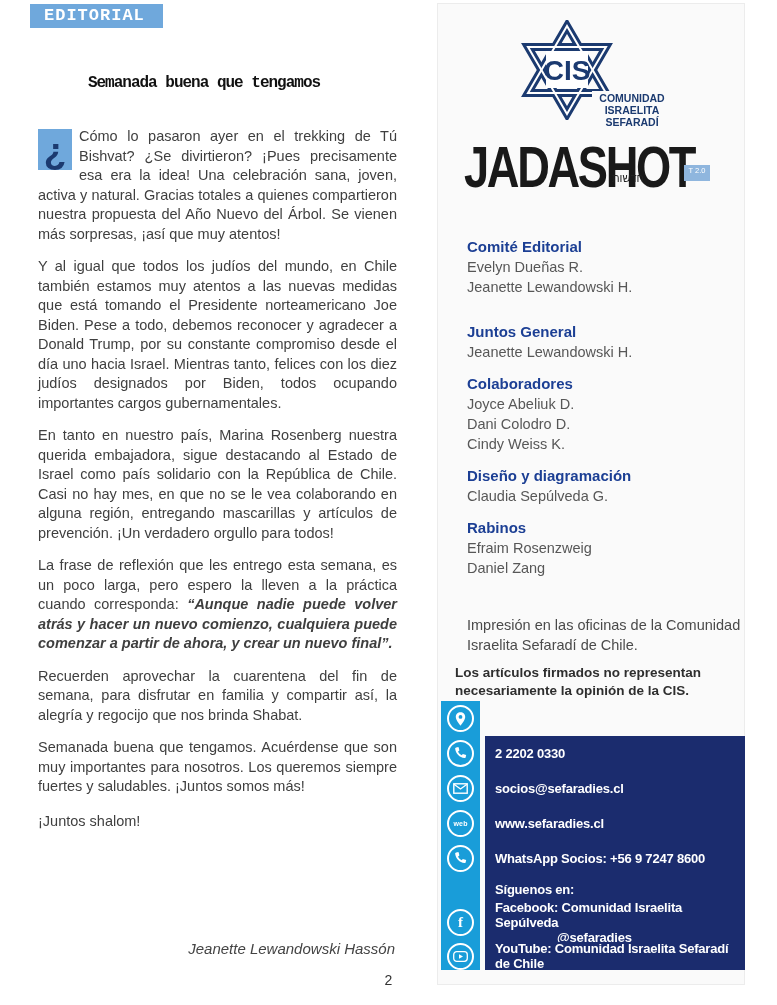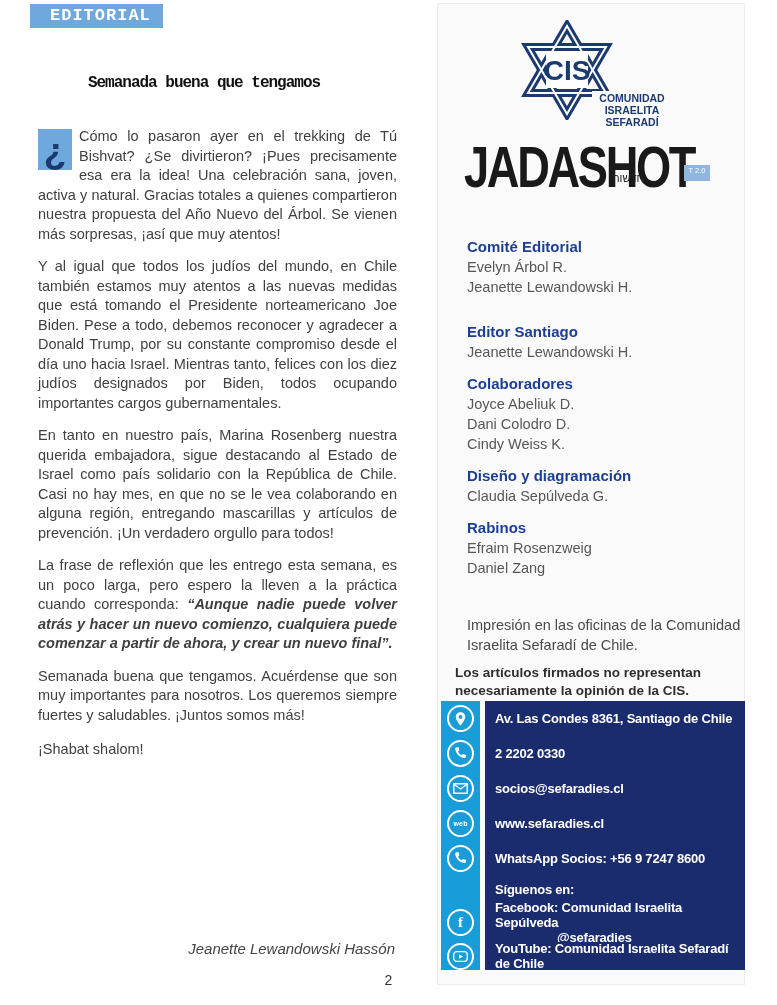--- a/index.html
+++ b/index.html
@@ -5,21 +5,21 @@
   html,body{margin:0;padding:0;}
   body{
     width:777px;height:1005px;position:relative;background:#ffffff;
     font-family:"Liberation Sans", sans-serif;color:#3f3f3f;overflow:hidden;
   }
   
   .tag{
     position:absolute;left:30px;top:4px;width:133px;height:24px;
     background:#6fa8dc;color:#ffffff;
     font-family:"Liberation Mono", monospace;font-weight:bold;font-size:17px;
-    line-height:24px;padding-left:20px;letter-spacing:1px;box-sizing:border-box;
+    line-height:24px;padding-left:14px;letter-spacing:1px;box-sizing:border-box;
   }
   .title{
     position:absolute;left:38px;top:74px;width:332px;margin:0;
     text-align:center;font-family:"Liberation Mono", monospace;
     font-weight:bold;font-size:16px;color:#111;letter-spacing:-1px;
   }
   .body-col{position:absolute;left:38px;top:127px;width:359px;}
   .para{
     margin:0 0 13px 0;text-align:justify;
     font-size:14.5px;line-height:19.5px;color:#3f3f3f;
@@ -106,23 +106,24 @@
 
 <div class="tag">EDITORIAL</div>
 <h1 class="title">Semanada buena que tengamos</h1>
 
 <div class="body-col">
   <div id="paragraphs">
       <p class="para"><span class="dropcap">¿</span><span>Cómo lo pasaron ayer en el trekking de Tú Bishvat? ¿Se divirtieron? ¡Pues precisamente esa era la idea! Una celebración sana, joven, activa y natural.  Gracias totales a quienes compartieron nuestra propuesta del Año Nuevo del Árbol. Se vienen más sorpresas, ¡así que muy atentos!</span></p>
       <p class="para"><span>Y al igual que todos los judíos del mundo, en Chile también estamos muy atentos a las nuevas medidas que está tomando el Presidente norteamericano Joe Biden. Pese a todo, debemos reconocer y agradecer a Donald Trump, por su constante compromiso desde el día uno hacia Israel.  Mientras tanto, felices con los diez judíos designados por Biden, todos ocupando importantes cargos gubernamentales.</span></p>
       <p class="para"><span>En tanto en nuestro país, Marina Rosenberg nuestra querida embajadora, sigue destacando al Estado de Israel como país solidario con la República de Chile. Casi no hay mes, en que no se le vea colaborando en alguna región, entregando mascarillas y artículos de prevención.  ¡Un verdadero orgullo para todos!</span></p>
       <p class="para"><span>La frase de reflexión que les entrego esta semana, es un poco larga, pero espero la lleven a la práctica cuando corresponda: </span><em class="quote">“Aunque nadie puede volver atrás y hacer un nuevo comienzo, cualquiera puede comenzar a partir de ahora, y crear un nuevo final”.</em></p>
+      <p class="para"><span>Recuerden aprovechar la cuarentena del fin de semana, para disfrutar en familia y compartir así, la alegría y regocijo que nos brinda Shabat.</span></p>
       <p class="para"><span>Semanada buena que tengamos. Acuérdense que son muy importantes para nosotros. Los queremos siempre fuertes y saludables. ¡Juntos somos más!</span></p>
     </div>
-  <div class="closing">¡Shabat shalom!</div>
+  <div class="closing">¡Juntos shalom!</div>
 </div>
 
 <div class="signature">Jeanette Lewandowski Hassón</div>
 <div class="pagenum">2</div>
 
 <aside class="panel"></aside>
 
 <div class="star-wrap">
   <svg width="140" height="100" viewBox="0 0 140 100">
     <g fill="none" stroke="#1b3a70" stroke-width="8">
@@ -142,25 +143,25 @@
   <div>ISRAELITA</div>
   <div>SEFARADÍ</div>
 </div>
 <div class="wordmark">JADASHOT</div>
 <div class="hebrew">חדשות</div>
 <div class="badge">T 2.0</div>
 
 <div class="side-sections" id="side-sections">
     <div class="side-section">
       <h3>Comité Editorial</h3>
-      <div class="side-name">Evelyn Árbol R.</div>
+      <div class="side-name">Evelyn Dueñas R.</div>
       <div class="side-name">Jeanette Lewandowski H.</div>
     </div>
     <div class="side-section">
-      <h3>Editor Santiago</h3>
+      <h3>Juntos General</h3>
       <div class="side-name">Jeanette Lewandowski H.</div>
     </div>
     <div class="side-section">
       <h3>Colaboradores</h3>
       <div class="side-name">Joyce Abeliuk D.</div>
       <div class="side-name">Dani Colodro D.</div>
       <div class="side-name">Cindy Weiss K.</div>
     </div>
     <div class="side-section">
       <h3>Diseño y diagramación</h3>
@@ -181,23 +182,20 @@
     <div class="c-row h35">
       <div class="c-icon">
         <div class="circle">
           <svg width="15" height="16" viewBox="0 0 15 16">
             <path d="M7.5 1.2 C4.8 1.2 2.8 3.3 2.8 5.9 c0 3.5 4.7 8.6 4.7 8.6 s4.7-5.1 4.7-8.6 c0-2.6-2-4.7-4.7-4.7 z" fill="#fff"></path>
             <circle cx="7.5" cy="5.9" r="1.9" fill="#199dd9"></circle>
           </svg>
         </div>
       </div>
       <div class="c-gap"></div>
-      <div class="c-text">
-        <div>Av. Las Condes 8361, Santiago de Chile</div>
-      </div>
     </div>
     <div class="c-row h35">
       <div class="c-icon">
         <div class="circle">
           <svg width="15" height="15" viewBox="0 0 17 17">
             <path d="M4 2 L7 1.3 C7.6 2.8 8 4.3 8.2 5.8 L6.5 7.1 C7.4 9.4 9 11 11.3 11.9 L12.6 10.2 C14.1 10.5 15.6 10.9 17 11.5 L16.3 14.4 C16.2 15.1 15.6 15.7 14.8 15.6 C8.4 14.8 3.6 10 2.8 3.6 C2.7 2.9 3.3 2.2 4 2 Z" fill="#fff" transform="scale(0.88)"></path>
           </svg>
         </div>
       </div>
       <div class="c-gap"></div>

